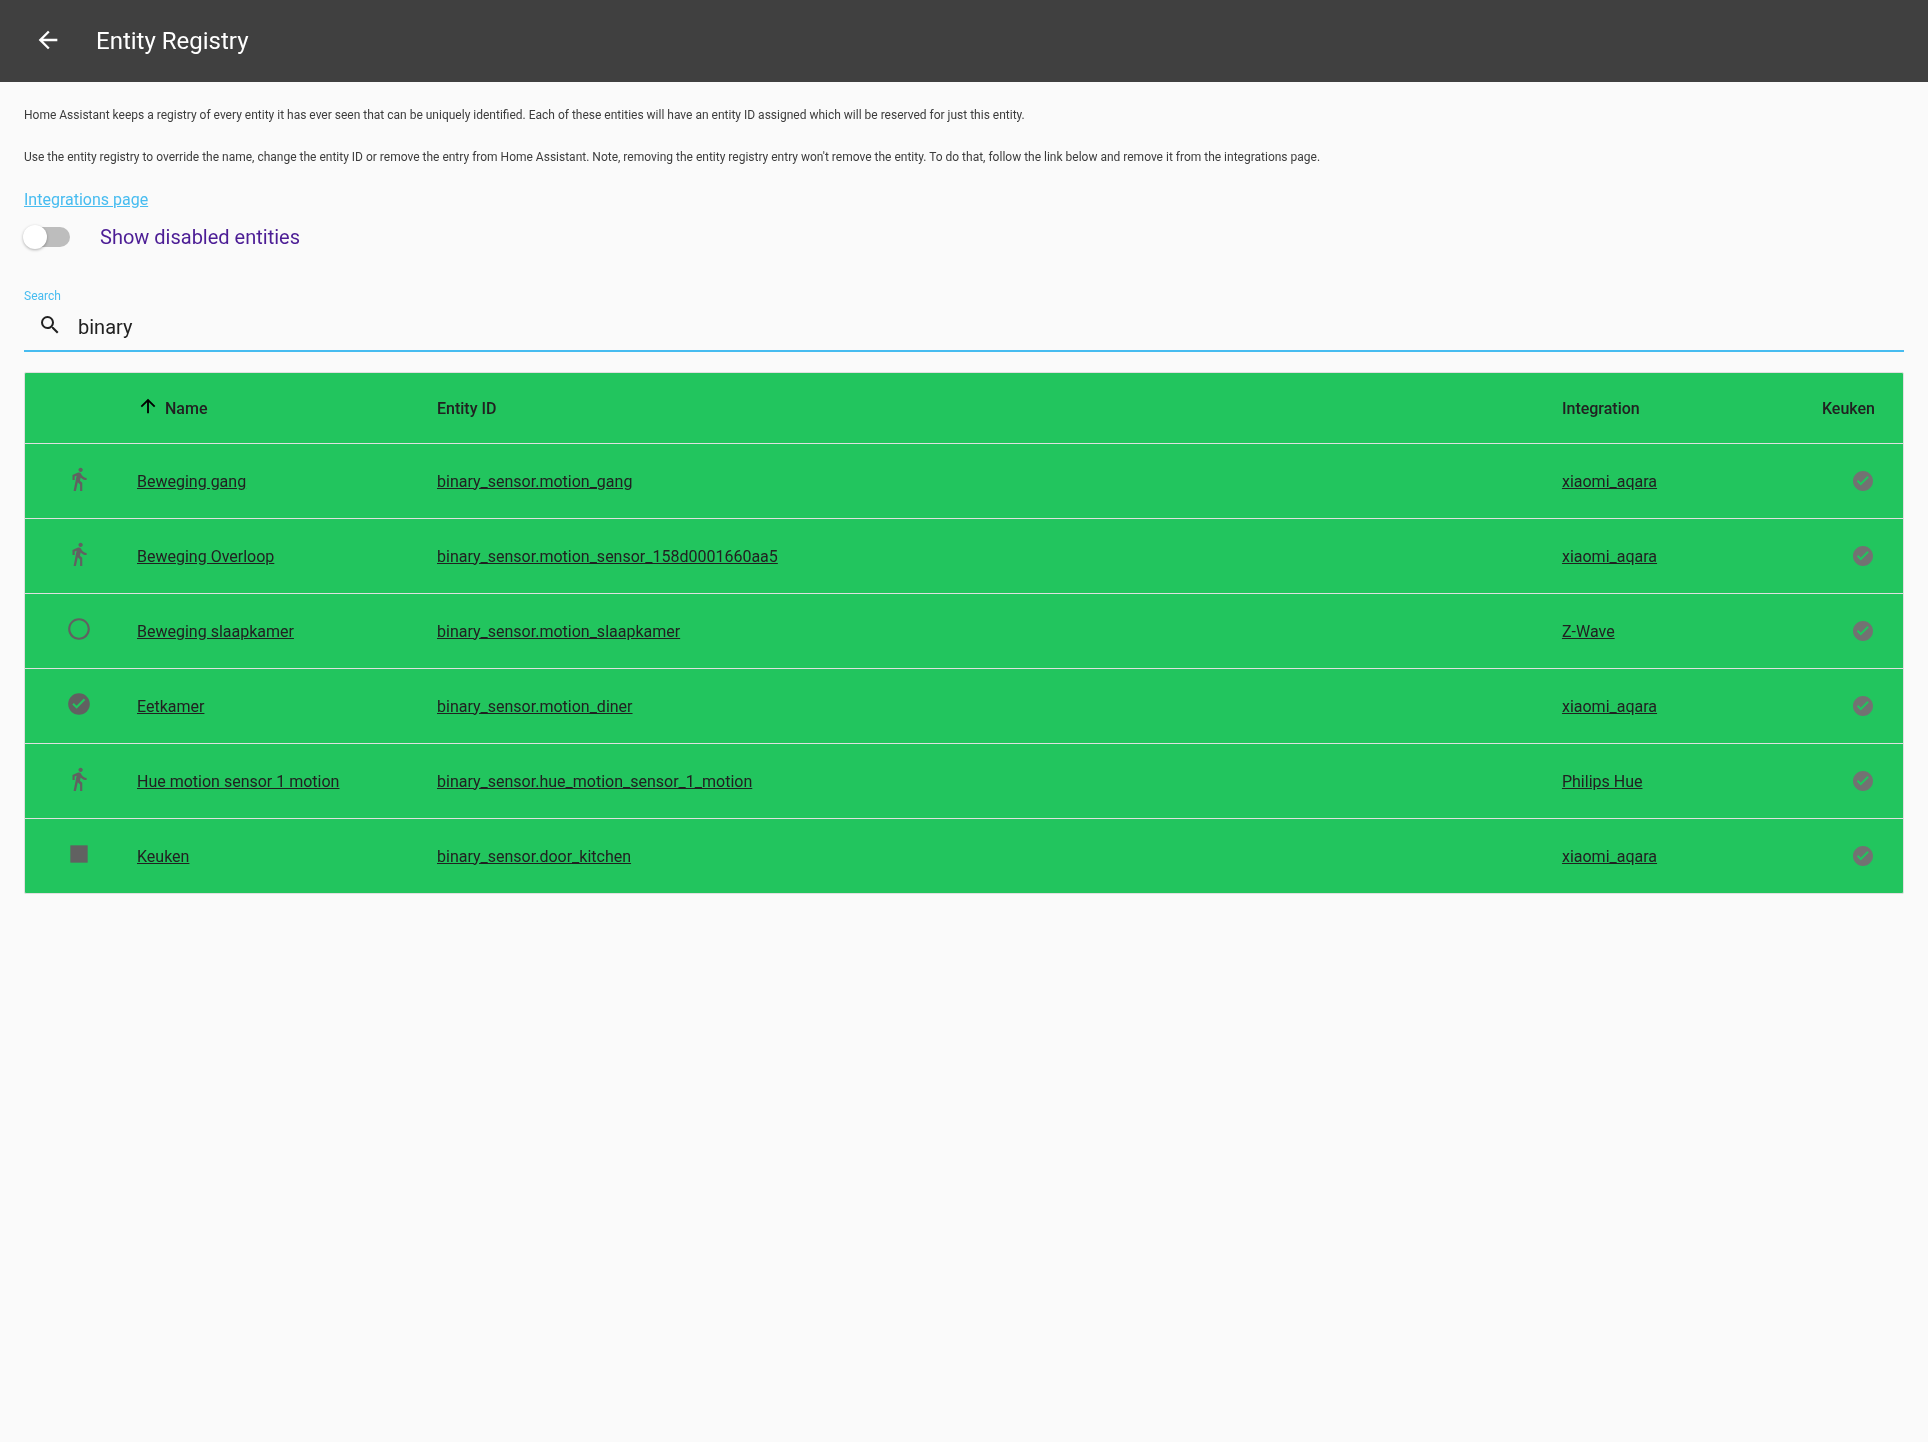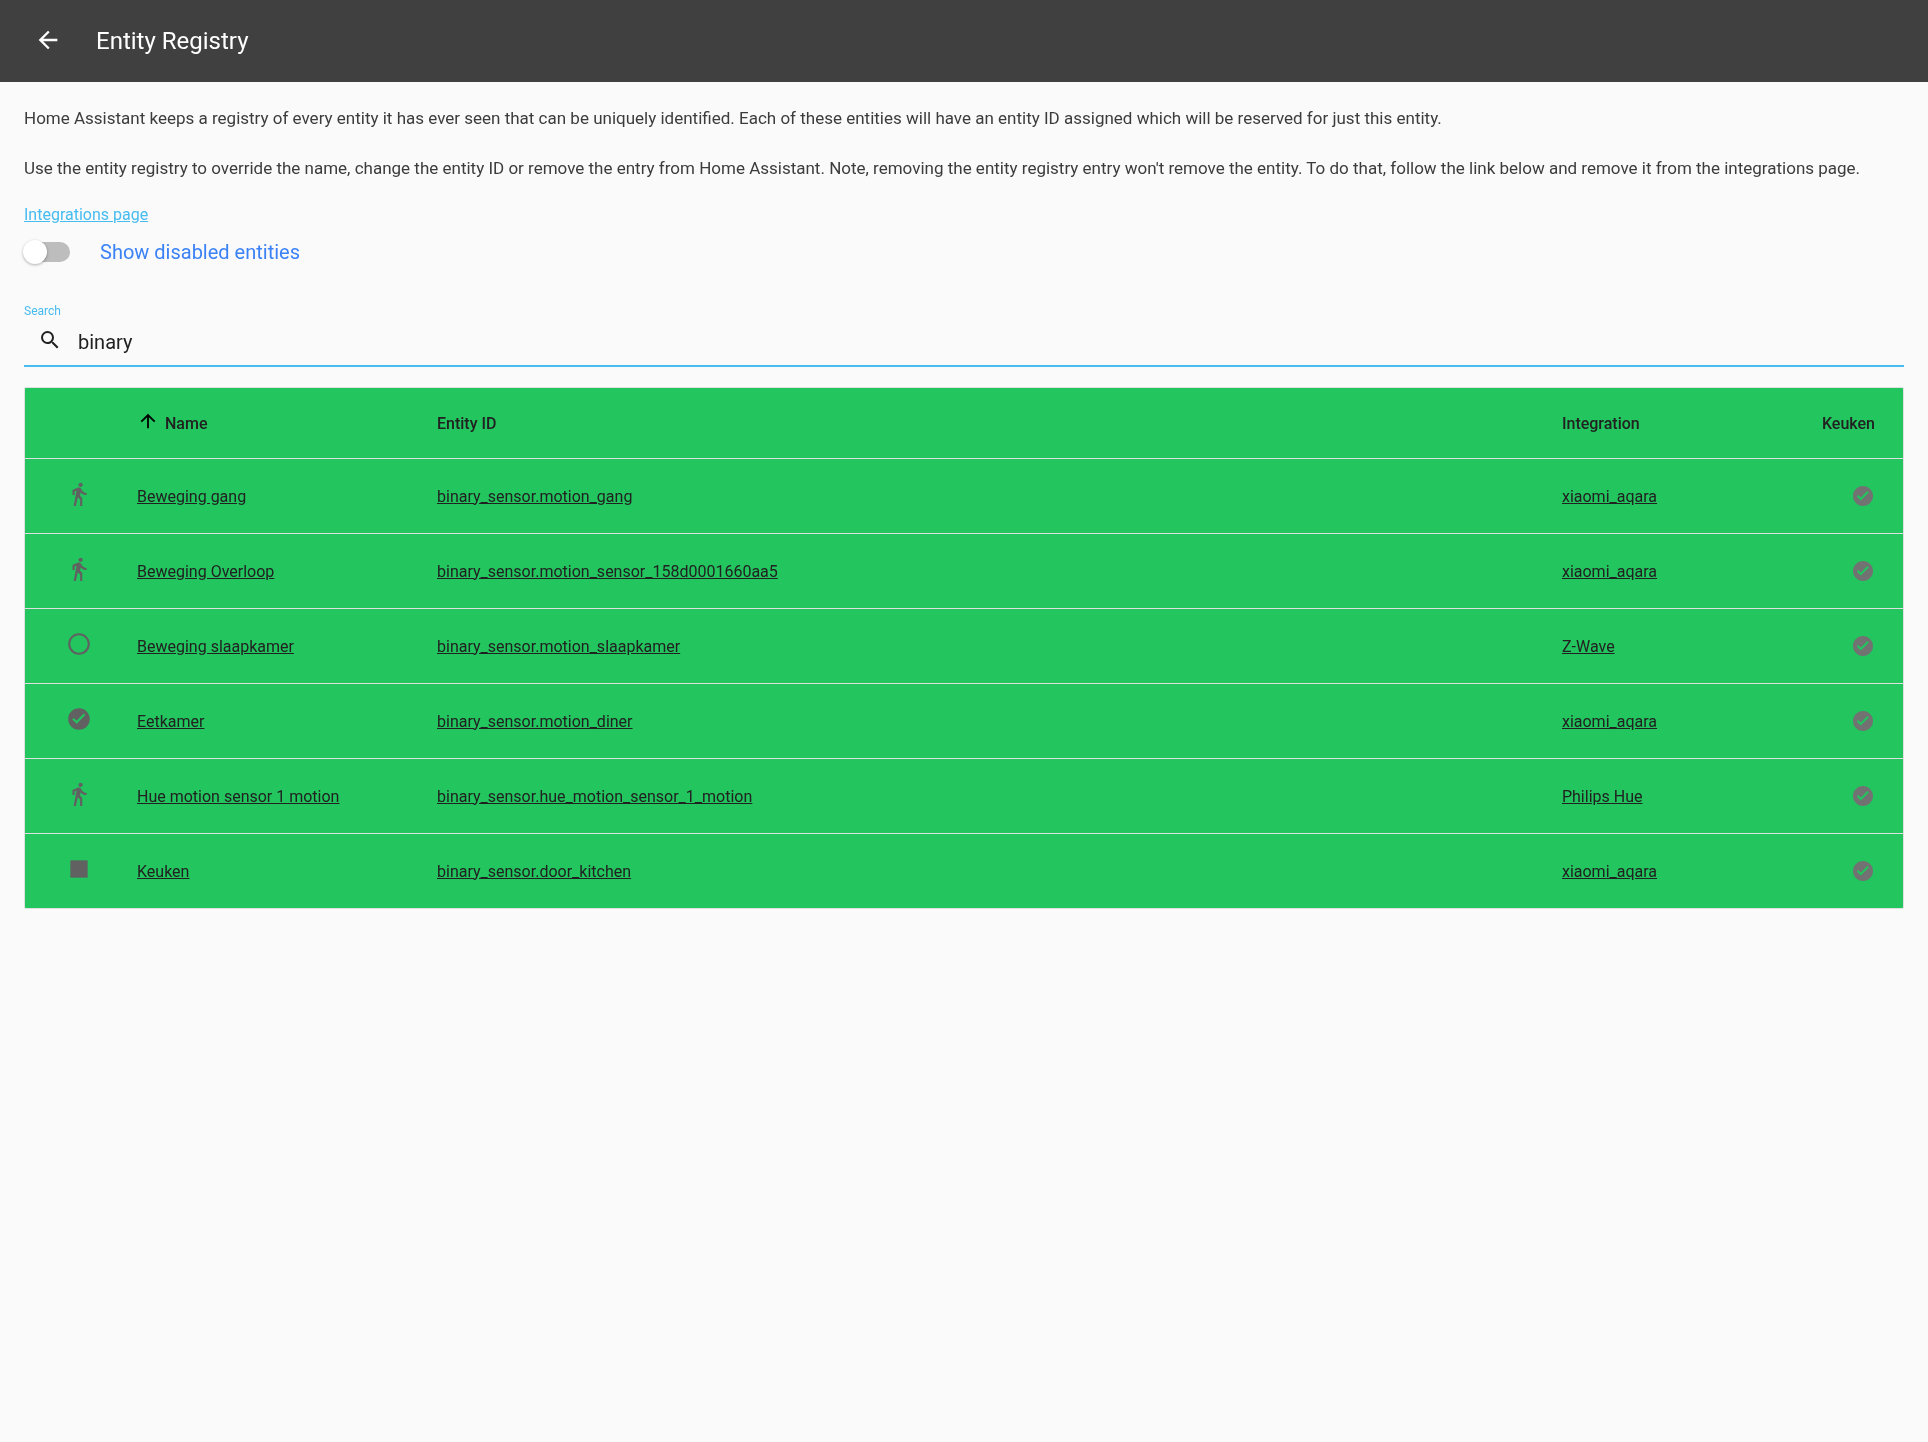--- a/index.html
+++ b/index.html
@@ -29,21 +29,21 @@
       justify-content: center;
     }
     .back-btn svg { width: 28px; height: 28px; }
     .page-title {
       font-size: 24px;
       font-weight: 400;
       color: #fff;
     }
     .content { padding: 24px; }
     .description {
-      font-size: 17px;
+      font-size: 12px;
       line-height: 1.5;
       color: #3c3c3c;
       margin-bottom: 24px;
     }
     .integrations-link {
       color: #47bcf0;
       text-decoration: underline;
       font-size: 16px;
       display: inline-block;
       margin-bottom: 16px;
@@ -67,21 +67,21 @@
       height: 24px;
       background: #fff;
       border-radius: 50%;
       position: absolute;
       top: -2px;
       left: -1px;
       box-shadow: 0 1px 3px rgba(0,0,0,0.3);
     }
     .toggle-label {
       font-size: 20px;
-      color: #3b82f6;
+      color: #4c1d95;
     }
     .search-container { margin-bottom: 20px; }
     .search-label {
       color: #47bcf0;
       font-size: 12px;
       margin-bottom: 4px;
       display: block;
     }
     .search-input-wrap {
       display: flex;

